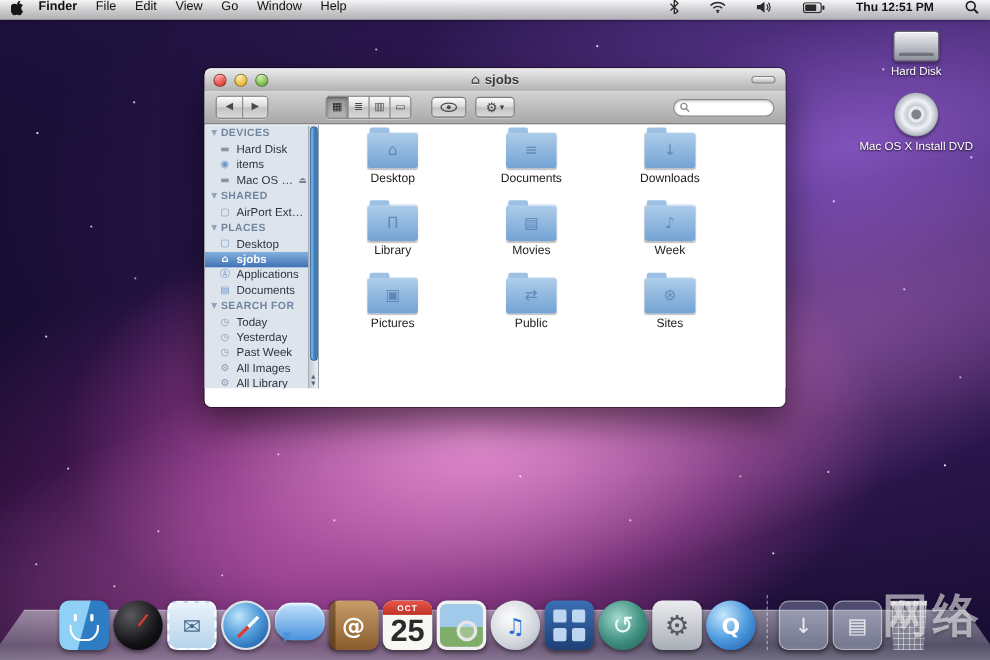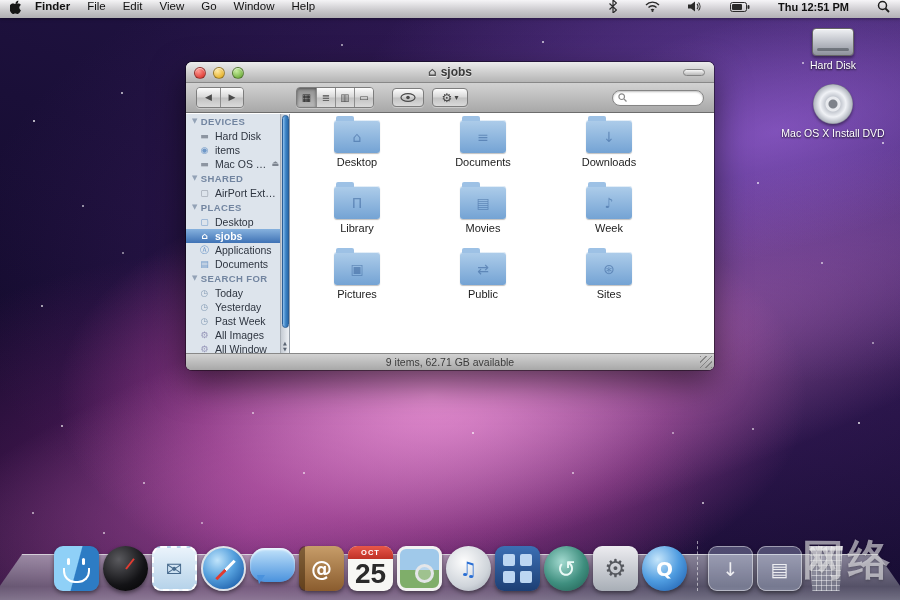--- a/index.html
+++ b/index.html
@@ -400,21 +400,21 @@
       <div class="sb-item">
         <span class="sb-ic c-slate">◷</span>
         <span class="sb-label">Past Week</span>
       </div>
       <div class="sb-item">
         <span class="sb-ic c-purp">⚙</span>
         <span class="sb-label">All Images</span>
       </div>
       <div class="sb-item">
         <span class="sb-ic c-purp">⚙</span>
-        <span class="sb-label">All Window</span>
+        <span class="sb-label">All Library</span>
       </div>
 
       <div class="sb-scroll">
         <div class="sb-thumb"></div>
         <div class="sb-arrows">▲<br>▼</div>
       </div>
     </div>
 
     <div class="files">
       <div class="cell">
@@ -467,24 +467,20 @@
       </div>
       <div class="cell">
         <div class="folder">
             <span class="fglyph">⊛</span>
           </div>
         <div class="flabel">Sites</div>
       </div>
     </div>
   </div>
 
-  <div class="statusbar">
-    <span>9 items, 62.71 GB available</span>
-    <div class="grip"></div>
-  </div>
 </div>
 
 <div class="dock">
   <div class="shelf"></div>
   <div class="dock-icons">
     <div class="dicon d-finder"></div>
     <div class="dicon d-dashboard"></div>
     <div class="dicon d-mail">
         <span class="dglyph">✉</span>
       </div>

